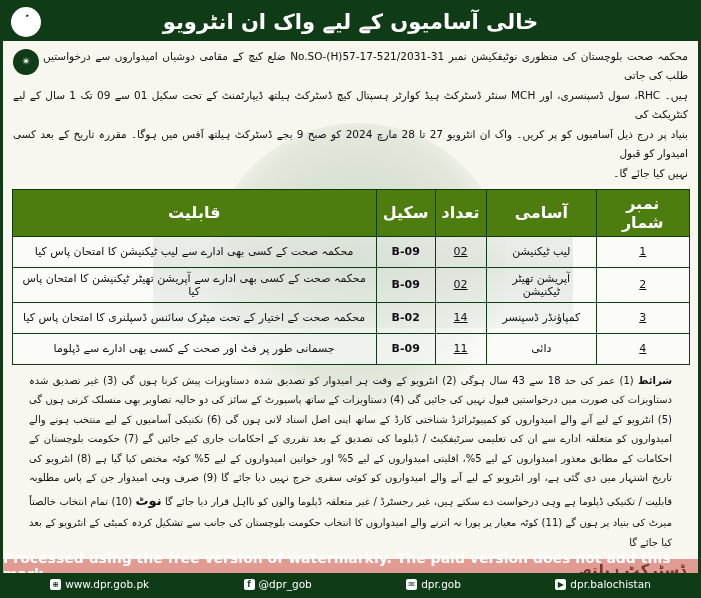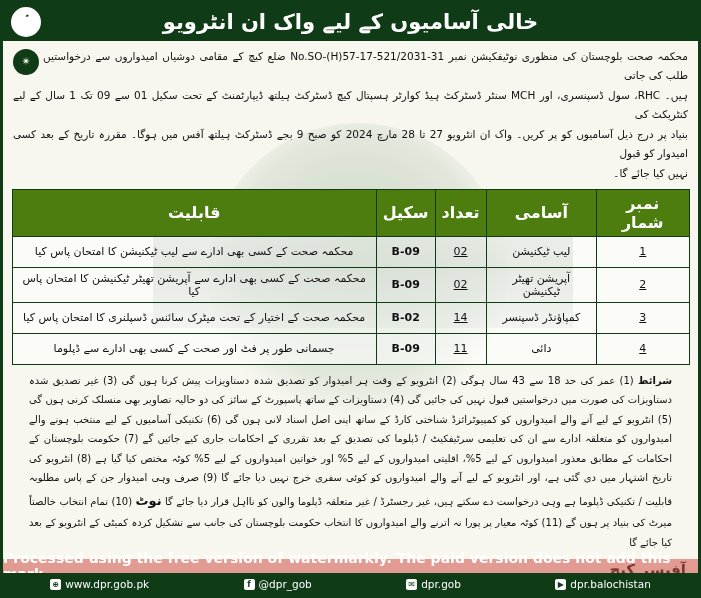--- a/index.html
+++ b/index.html
@@ -325,20 +325,21 @@
 
     <div class="conds">
       <span class="lbl">شرائط</span>
       <span>(1) عمر کی حد 18 سے 43 سال ہوگی (2) انٹرویو کے وقت ہر امیدوار کو تصدیق شدہ دستاویزات پیش کرنا ہوں گی (3) غیر تصدیق شدہ دستاویزات کی صورت میں درخواستیں قبول نہیں کی جائیں گی (4) دستاویزات کے ساتھ پاسپورٹ کے سائز کی دو حالیہ تصاویر بھی منسلک کرنی ہوں گی (5) انٹرویو کے لیے آنے والے امیدواروں کو کمپیوٹرائزڈ شناختی کارڈ کے ساتھ اپنی اصل اسناد لانی ہوں گی (6) تکنیکی آسامیوں کے لیے منتخب ہونے والے امیدواروں کو متعلقہ ادارے سے ان کی تعلیمی سرٹیفکیٹ / ڈپلوما کی تصدیق کے بعد تقرری کے احکامات جاری کیے جائیں گے (7) حکومت بلوچستان کے احکامات کے مطابق معذور امیدواروں کے لیے 5%، اقلیتی امیدواروں کے لیے 5% اور خواتین امیدواروں کے لیے 5% کوٹہ مختص کیا گیا ہے (8) انٹرویو کی تاریخ اشتہار میں دی گئی ہے، اور انٹرویو کے لیے آنے والے امیدواروں کو کوئی سفری خرچ نہیں دیا جائے گا (9) صرف وہی امیدوار جن کے پاس مطلوبہ قابلیت / تکنیکی ڈپلوما ہے وہی درخواست دے سکتے ہیں، غیر رجسٹرڈ / غیر متعلقہ ڈپلوما والوں کو نااہل قرار دیا جائے گا</span>
       <span class="note-label">نوٹ</span>
       <span>(10) تمام انتخاب خالصتاً میرٹ کی بنیاد پر ہوں گے (11) کوٹہ معیار پر پورا نہ اترنے والے امیدواروں کا انتخاب حکومت بلوچستان کی جانب سے تشکیل کردہ کمیٹی کے انٹرویو کے بعد کیا جائے گا</span>
     </div>
 
     <div class="footer">
       <div class="footer-left">
+        <div>ڈسٹرکٹ ہیلتھ</div>
         <div>آفیسر کیچ</div>
       </div>
       <div class="watermark-site">JobsInBalochistan.com</div>
       <div class="jib-badge">JOBSINBALOCHISTAN</div>
       <div class="prq">PRQ No 1615/14-03-2024</div>
     </div>
 
   </div>
 
   <div class="strip">Processed using the free version of watermarkly. The paid version does not add this mark</div>

